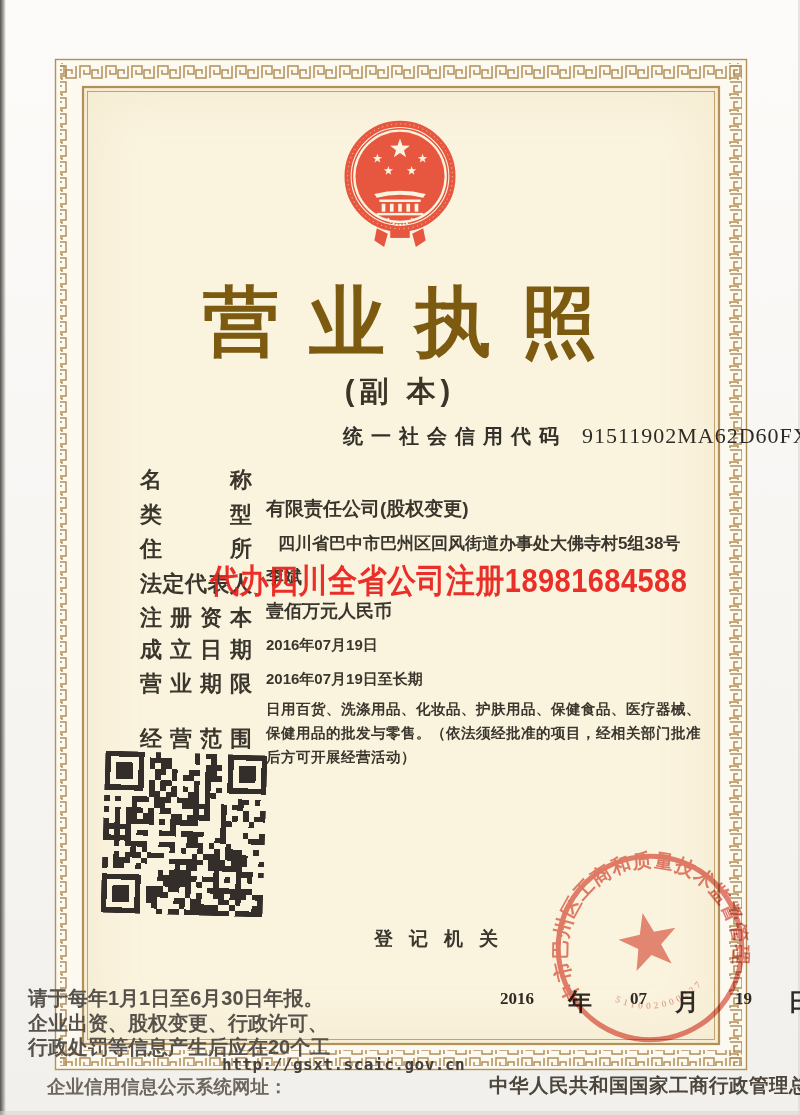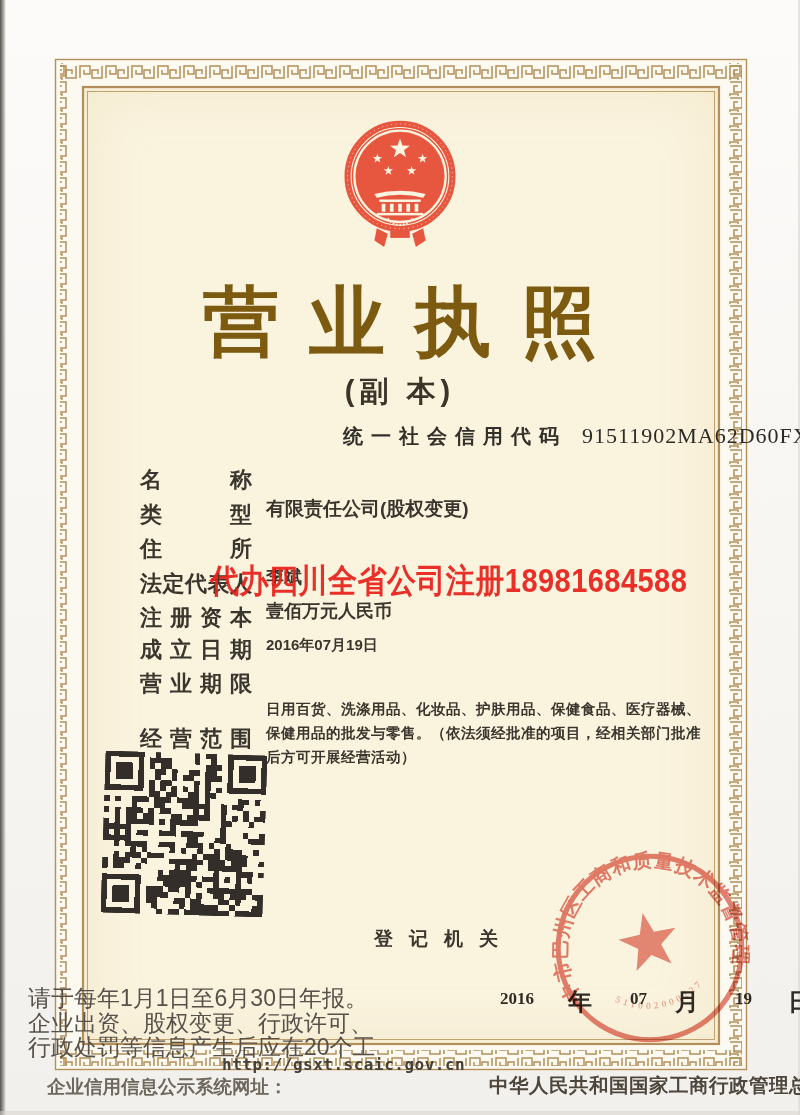--- a/index.html
+++ b/index.html
@@ -51,21 +51,21 @@
 
   .seal{position:absolute;left:548px;top:846px;width:204px;height:204px;z-index:5;
     transform:rotate(-12deg);opacity:.82;mix-blend-mode:multiply;}
 
   .dateline{position:absolute;left:500px;top:986px;z-index:4;display:flex;align-items:flex-end;color:#2f2b24;white-space:nowrap;gap:24px;}
   .dateline .num{font-family:"Liberation Serif",serif;font-size:17px;font-weight:700;transform:translateY(-9px);}
   .dateline .unit{font-size:24px;font-weight:700;}
   .ml10{margin-left:10px}.ml14{margin-left:14px}.ml4{margin-left:4px}.ml12{margin-left:12px}
 
   .notice{position:absolute;left:28px;top:986px;width:280px;z-index:6;
-    font-size:23px;font-weight:400;color:#56514a;line-height:24.5px;white-space:nowrap;}
+    font-size:20px;font-weight:700;color:#56514a;line-height:24.5px;white-space:nowrap;}
   .sitelabel{position:absolute;left:47px;top:1074px;z-index:6;font-size:18.5px;font-weight:600;color:#6d675d;white-space:nowrap;}
   .siteurl{position:absolute;left:222px;top:1055px;z-index:6;font-family:"DejaVu Sans Mono",monospace;
     font-size:16px;font-weight:700;letter-spacing:.5px;color:#45403a;white-space:nowrap;}
   .issuer{position:absolute;left:489px;top:1072px;z-index:6;font-size:19.5px;font-weight:700;
     letter-spacing:.5px;color:#4c463c;white-space:nowrap;}
 </style>
 </head>
 <body>
 
 <div class="scan">
@@ -135,35 +135,37 @@
   <div class="fields">
     <div class="frow h36">
       <div class="flabel">名称</div>
     </div>
     <div class="frow h34">
       <div class="flabel">类型</div>
       <div class="fvalue v-type">有限责任公司(股权变更)</div>
     </div>
     <div class="frow h34">
       <div class="flabel">住所</div>
+      <div class="fvalue v-addr">四川省巴中市巴州区回风街道办事处大佛寺村5组38号</div>
     </div>
     <div class="frow h36">
       <div class="flabel">法定代表人</div>
       <div class="fvalue v-rep">李斌</div>
     </div>
     <div class="frow h32">
       <div class="flabel">注册资本</div>
       <div class="fvalue v-cap">壹佰万元人民币</div>
     </div>
     <div class="frow h32">
       <div class="flabel">成立日期</div>
       <div class="fvalue v-date">2016年07月19日</div>
     </div>
     <div class="frow h36">
       <div class="flabel">营业期限</div>
+      <div class="fvalue v-date">2016年07月19日至长期</div>
     </div>
     <div class="frow">
       <div class="flabel">经营范围</div>
       <div class="fvalue v-scope">日用百货、洗涤用品、化妆品、护肤用品、保健食品、医疗器械、保健用品的批发与零售。（依法须经批准的项目，经相关部门批准后方可开展经营活动）</div>
     </div>
   </div>
 
   <div class="watermark">代办四川全省公司注册18981684588</div>
 
   <svg id="qr" class="qr" viewBox="0 0 29 29" shape-rendering="crispEdges">

